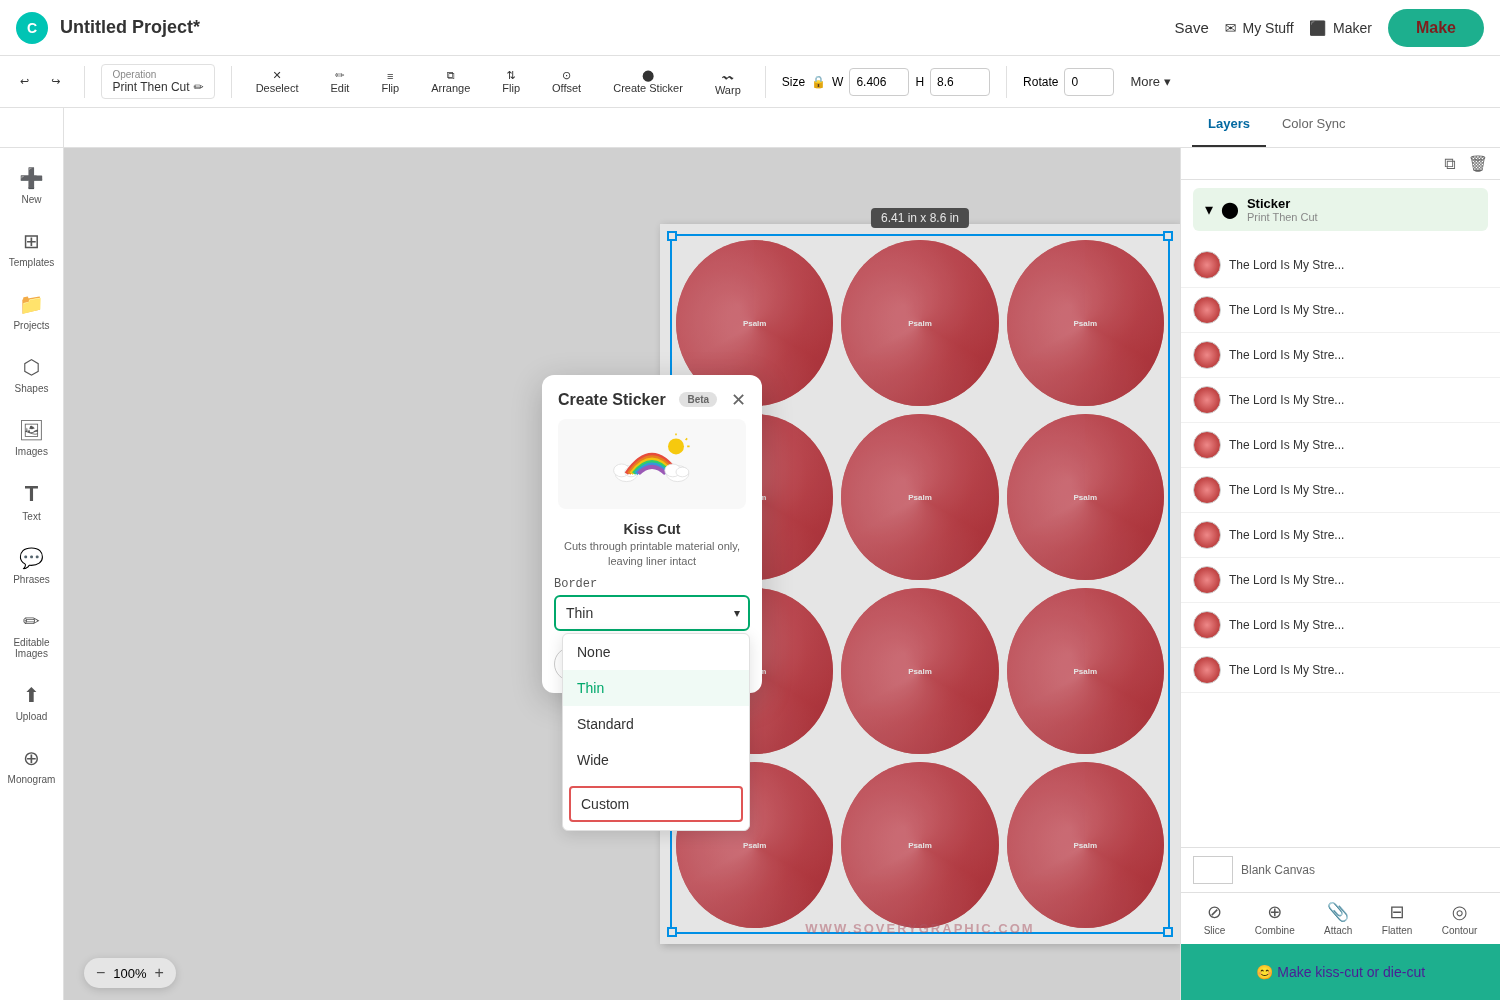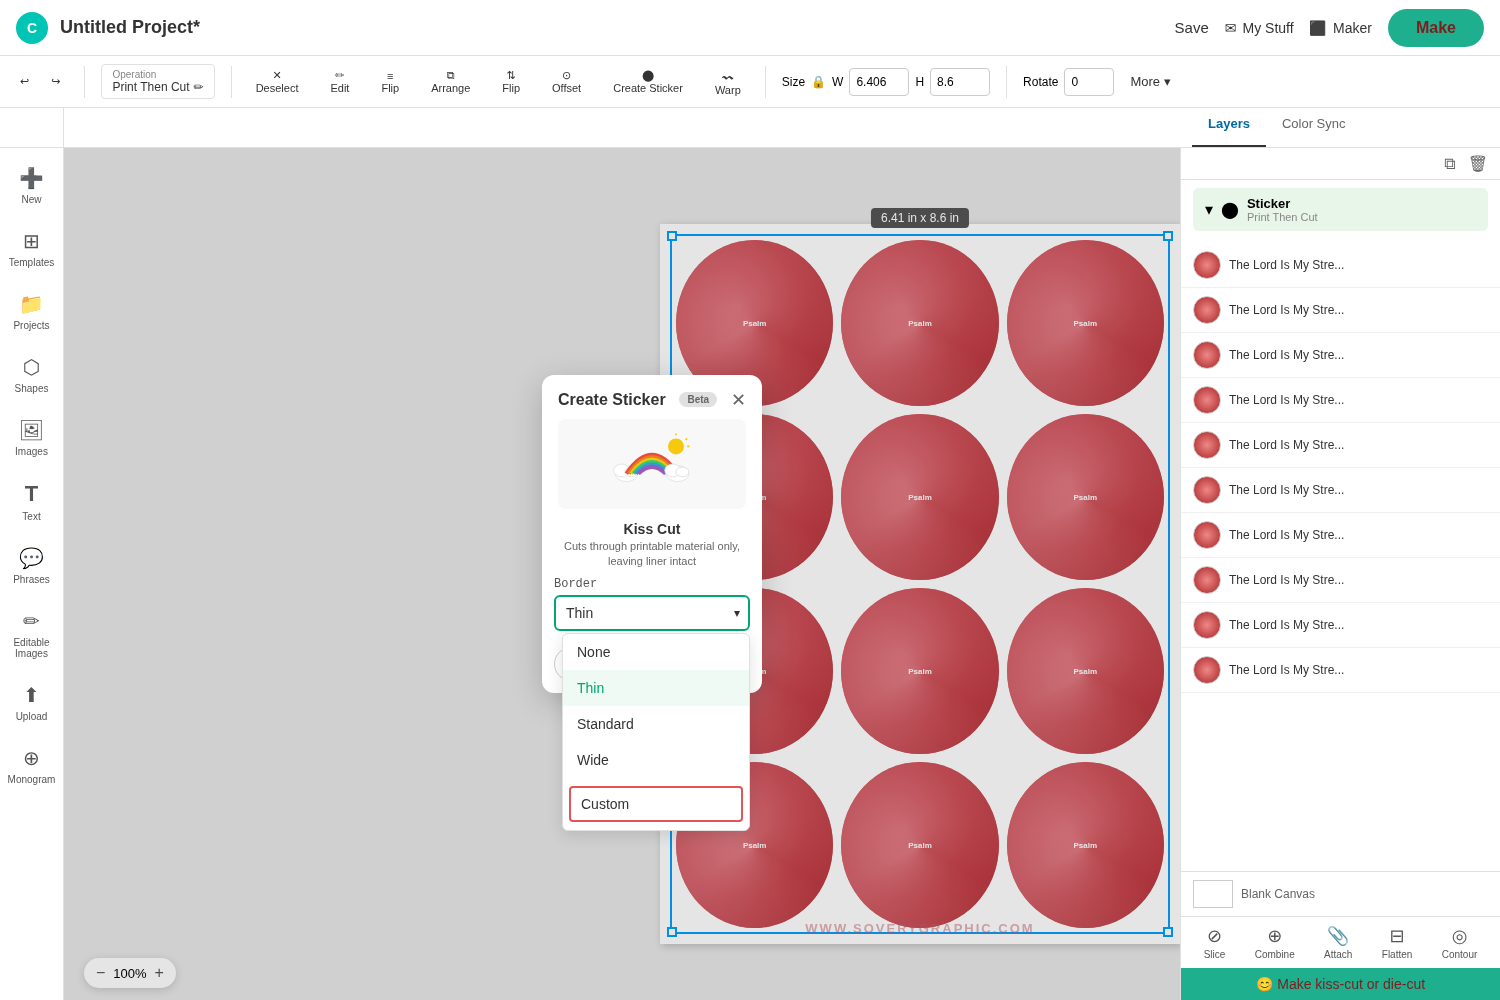--- a/index.html
+++ b/index.html
@@ -72,21 +72,21 @@
 
     .blank-canvas-row { display: flex; align-items: center; gap: 8px; padding: 8px 12px; border-top: 1px solid #e0e0e0; }
     .blank-canvas-thumb { width: 40px; height: 28px; border: 1px solid #ccc; background: white; }
     .blank-canvas-label { font-size: 12px; color: #666; }
 
     .bottom-toolbar { display: flex; justify-content: space-around; padding: 8px; border-top: 1px solid #e0e0e0; }
     .bottom-tool { display: flex; flex-direction: column; align-items: center; gap: 2px; cursor: pointer; font-size: 10px; color: #555; }
     .bottom-tool-icon { font-size: 18px; }
 
     
-    .make-bar { background: #1daf8e; color: #7f1d1d; display: flex; align-items: center; justify-content: center; gap: 8px; padding: 8px; font-size: 14px; font-weight: 500; cursor: pointer; }
+    .make-bar { background: #1daf8e; color: #4c1d95; display: flex; align-items: center; justify-content: center; gap: 8px; padding: 20px; font-size: 14px; font-weight: 500; cursor: pointer; }
 
     
     .modal-overlay { position: absolute; top: 0; left: 0; right: 0; bottom: 0; background: rgba(0,0,0,0.1); display: flex; align-items: center; justify-content: center; z-index: 100; }
 
     
     .modal { background: white; border-radius: 12px; width: 220px; box-shadow: 0 8px 32px rgba(0,0,0,0.2); overflow: visible; position: relative; }
     .modal-header { display: flex; align-items: center; justify-content: space-between; padding: 14px 16px 8px; }
     .modal-title { font-size: 16px; font-weight: 600; color: #333; }
     .modal-badge { background: #e0e0e0; color: #666; font-size: 10px; padding: 2px 8px; border-radius: 10px; font-weight: 700; }
     .modal-close { background: none; border: none; cursor: pointer; font-size: 18px; color: #666; }

